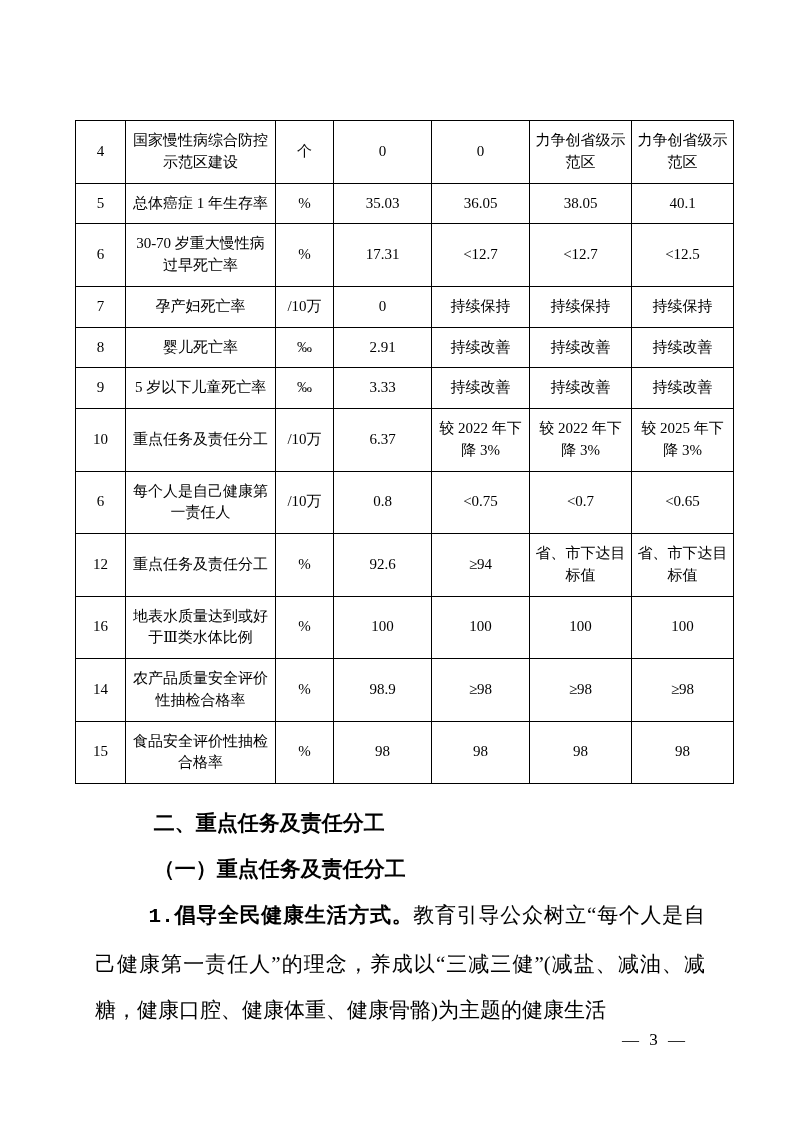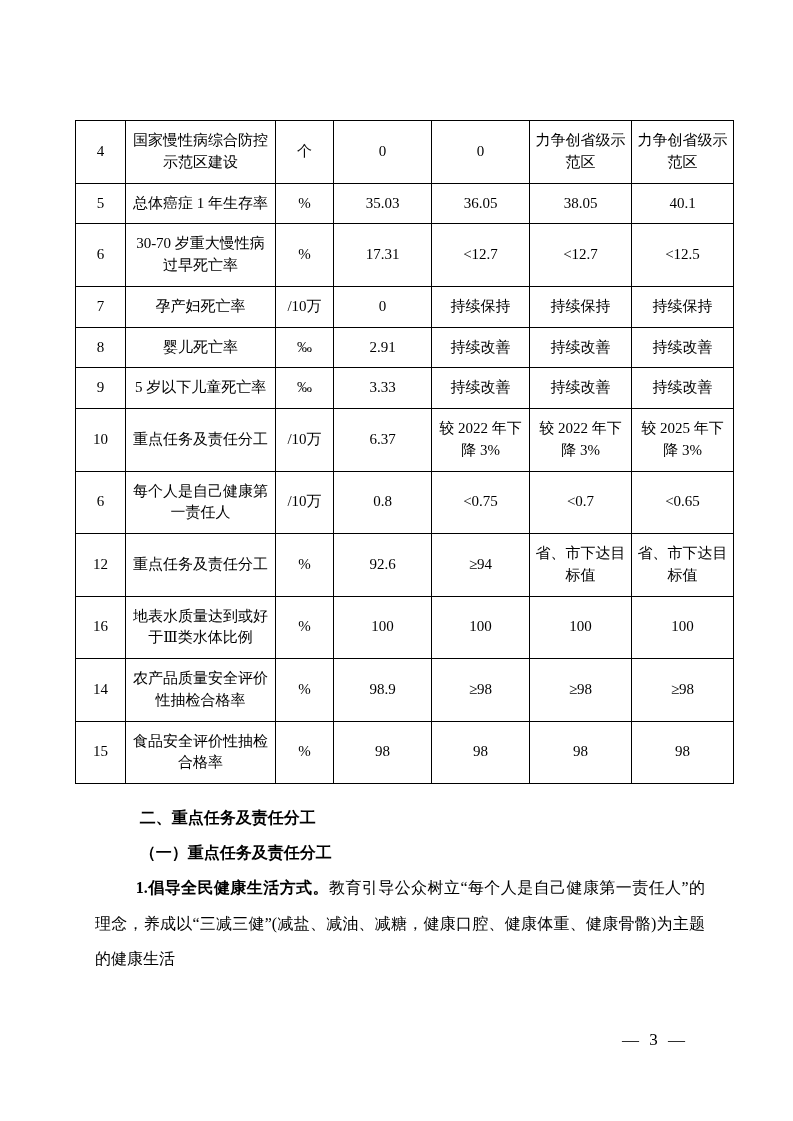--- a/index.html
+++ b/index.html
@@ -33,36 +33,36 @@
     word-break: break-all;
   }
   td.c-name {
     text-align: left;
     padding-left: 7px;
     padding-right: 5px;
   }
   .body-text {
     margin: 16px 0 0 20px;
     width: 610px;
-    font-size: 16px;
+    font-size: 21px;
     line-height: 2.2;
     text-align: justify;
   }
   .heading {
     font-weight: bold;
     font-family: "Liberation Sans", "DejaVu Sans", sans-serif;
     text-indent: 2.8em;
   }
   .para {
     margin: 0;
     text-indent: 2.55em;
   }
   .para .lead {
     font-weight: bold;
-    font-family: Liberation Serif, serif;
+    font-family: Liberation Mono, monospace;
   }
   .page-number {
     position: absolute;
     top: 1030px;
     left: 622px;
     font-size: 17px;
     letter-spacing: 3px;
     font-family: "Liberation Serif", "DejaVu Serif", serif;
   }
 </style>

